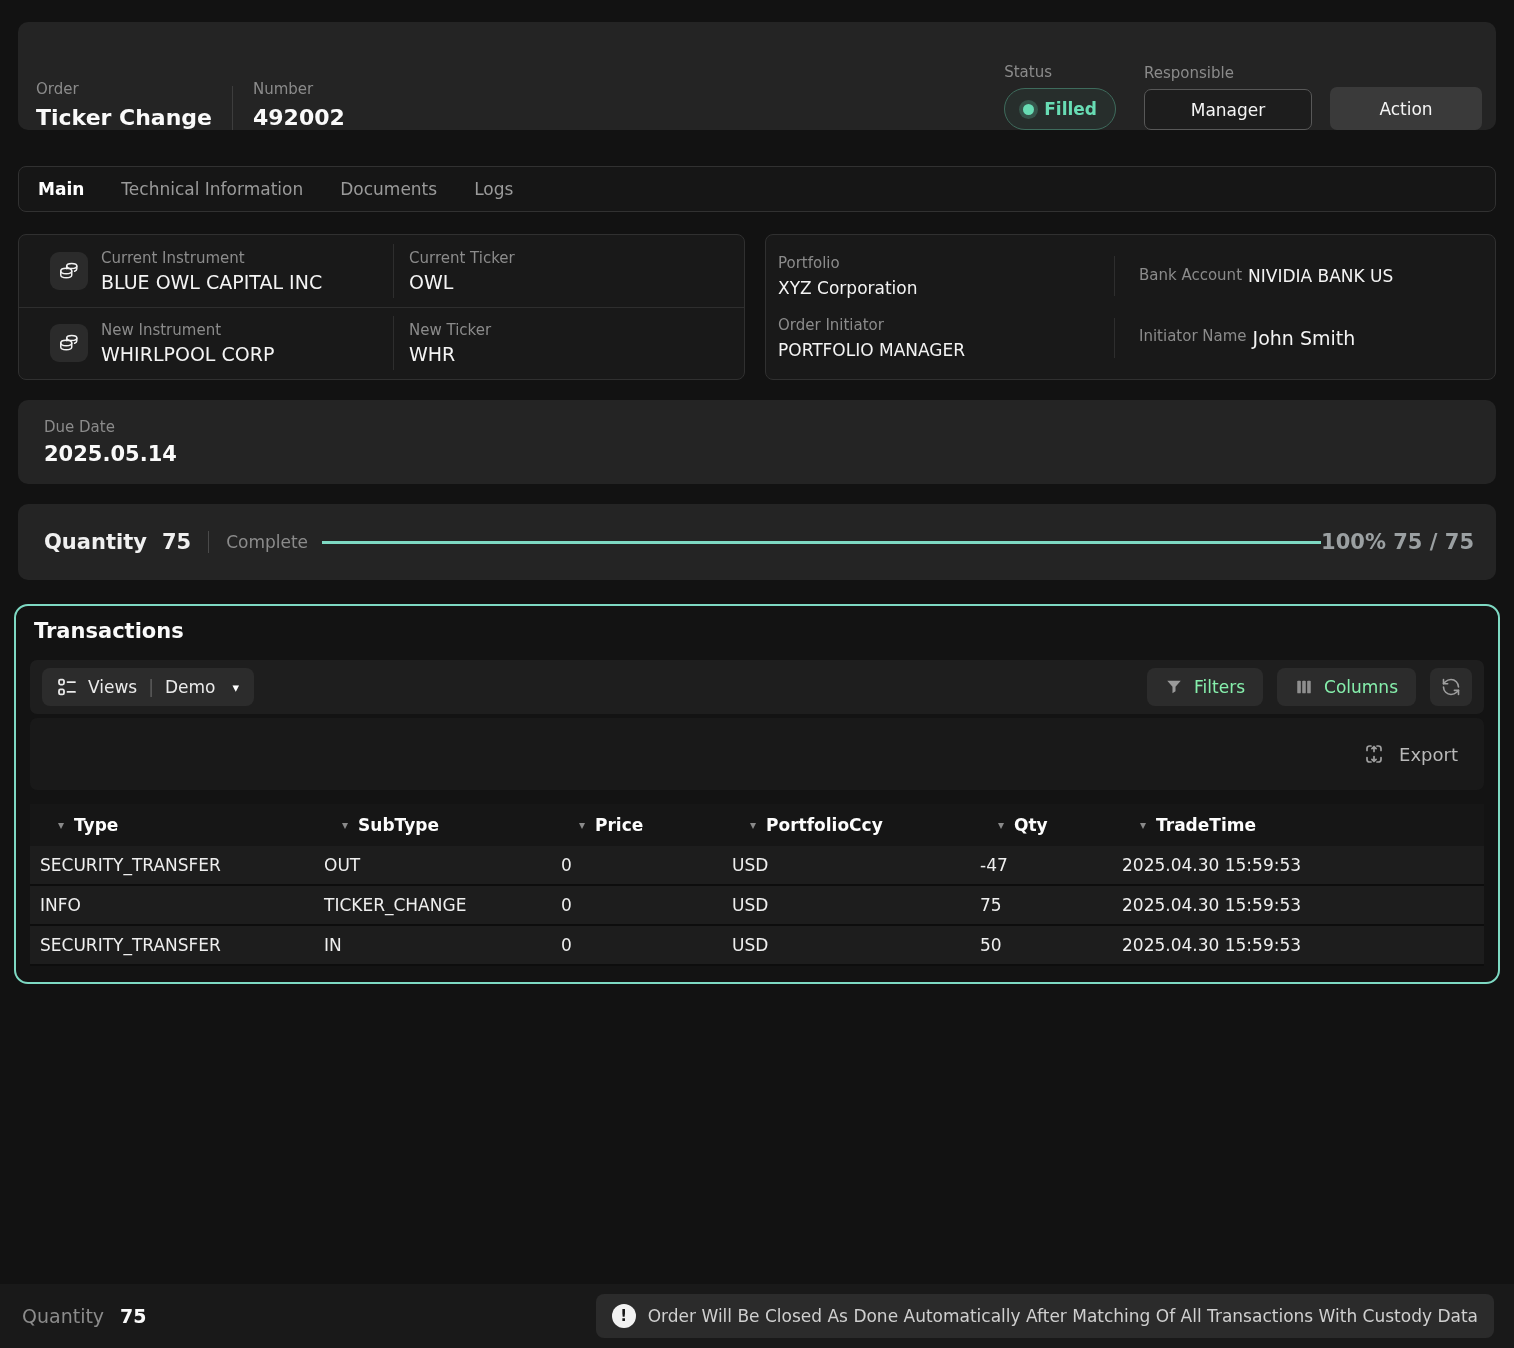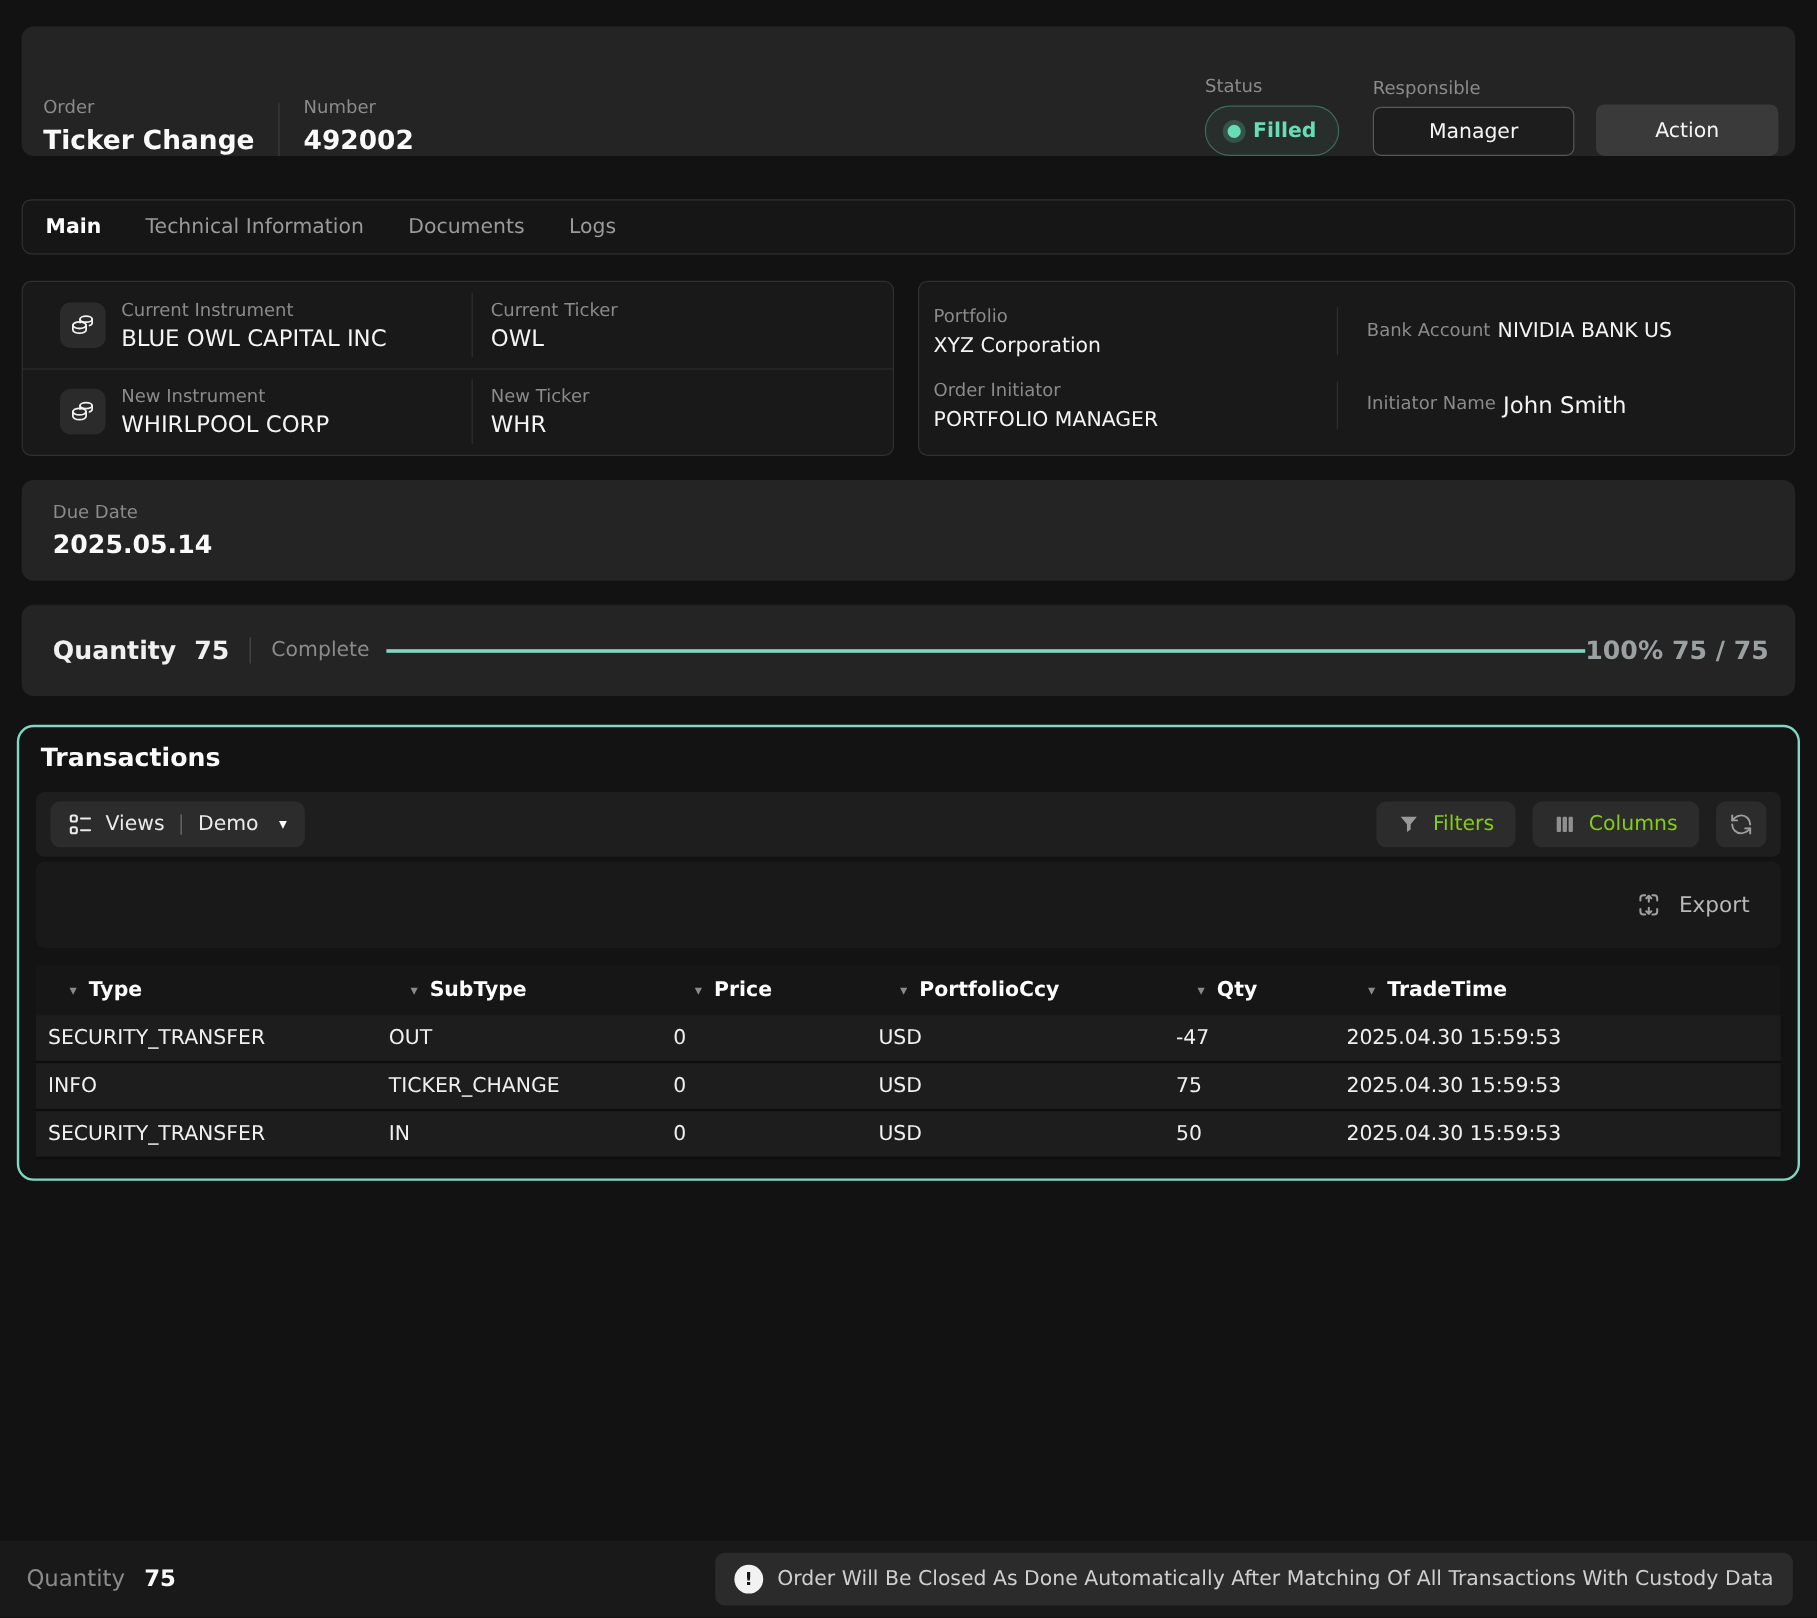--- a/index.html
+++ b/index.html
@@ -94,21 +94,21 @@
   .strip-toolbar { height:54px; background:#1e1e1e; padding:0 12px; margin-bottom:4px; }
   .views-btn {
     height:38px; padding:0 15px; background:#2c2c2c; border:none; border-radius:8px;
     display:flex; align-items:center; gap:11px; color:#eaeaea; font-size:17px; font-family:inherit; cursor:pointer;
   }
   .btn-div { color:#5f5f5f; font-size:17px; }
   .caret { font-size:13px; color:#fff; margin-left:6px; }
   .toolbar-right { margin-left:auto; display:flex; align-items:center; gap:14px; }
   .tool-btn {
     height:38px; padding:0 18px; background:#2c2c2c; border:none; border-radius:8px;
-    display:flex; align-items:center; gap:11px; color:#84cc16; font-size:17px; font-family:inherit; cursor:pointer;
+    display:flex; align-items:center; gap:11px; color:#86efac; font-size:17px; font-family:inherit; cursor:pointer;
   }
   .refresh-btn { width:42px; padding:0; justify-content:center; }
   .strip-export { height:72px; background:#191919; justify-content:flex-end; padding-right:26px; gap:13px; margin-bottom:14px; }
   .export-label { font-size:18px; color:#b9b9b9; }
   
   .tx-table { width:100%; }
   .t-row { display:grid; grid-template-columns:284px 237px 171px 248px 142px auto; align-items:center; }
   .t-head { height:42px; background:#161616; }
   .t-head .cell { display:flex; align-items:center; gap:10px; padding-left:28px; font-size:17px; font-weight:bold; color:#fdfdfd; }
   .sort-caret { font-size:12px; color:#8a8a8a; }

